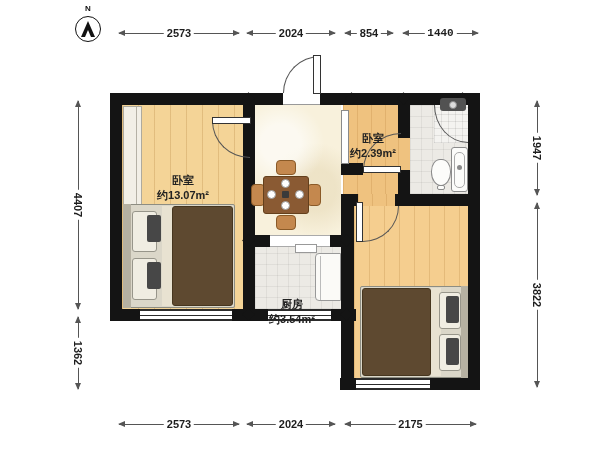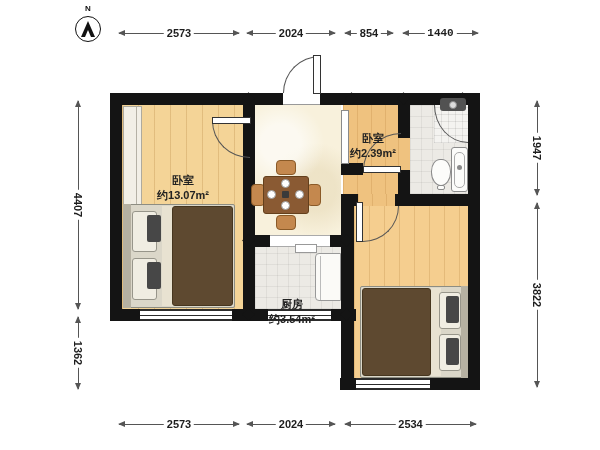--- a/index.html
+++ b/index.html
@@ -231,21 +231,21 @@
   <div class="dim h" style="left:246px;top:417px;width:90px;height:14px;">
     <div class="ln"></div>
       <div class="ah a1"></div>
       <div class="ah a2"></div>
     <span class="lbl">2024</span>
   </div>
   <div class="dim h" style="left:344px;top:417px;width:133px;height:14px;">
     <div class="ln"></div>
       <div class="ah a1"></div>
       <div class="ah a2"></div>
-    <span class="lbl">2534</span>
+    <span class="lbl">2175</span>
   </div>
 
   <div class="dim v" style="left:71px;top:100px;width:14px;height:210px;">
     <div class="ln"></div>
       <div class="ah a1"></div>
       <div class="ah a2"></div>
     <span class="lbl">4407</span>
   </div>
   <div class="dim v" style="left:71px;top:316px;width:14px;height:74px;">
     <div class="ln"></div>

